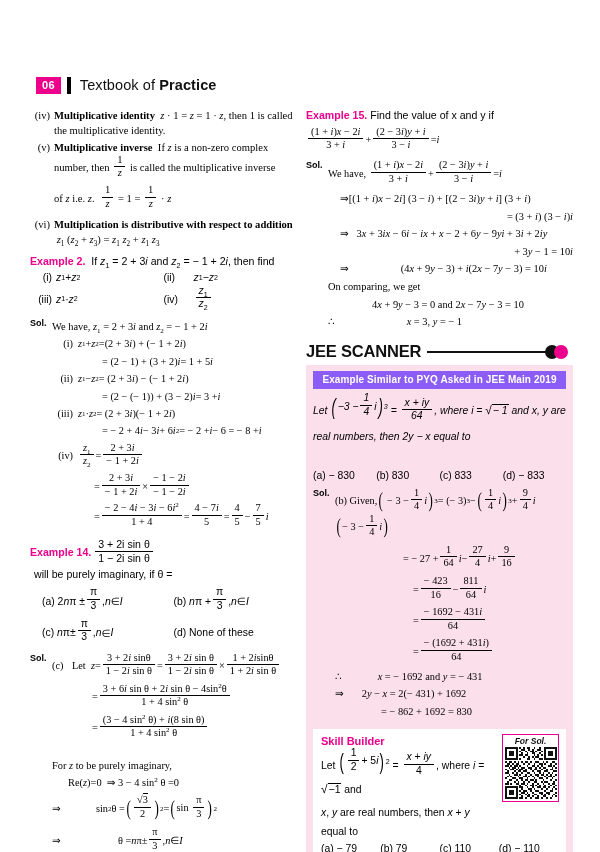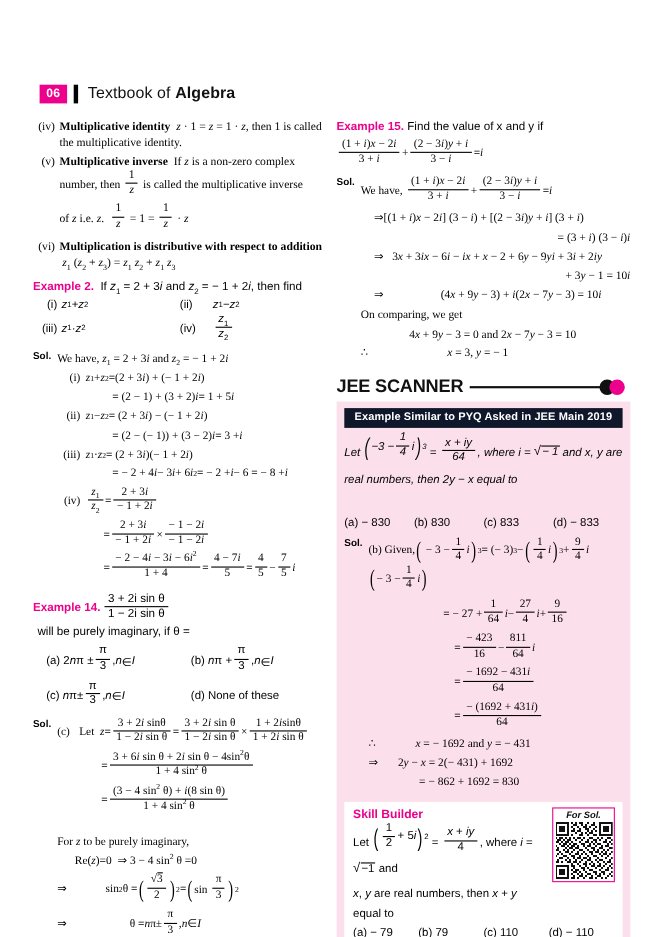--- a/index.html
+++ b/index.html
@@ -68,21 +68,21 @@
     font-family:"Liberation Sans", sans-serif; font-weight:bold; font-size:16.5px;
     letter-spacing:-.2px; color:#111; white-space:nowrap;
   }
   .scanhead .line { flex:1; height:2px; background:#111; margin:0 0 0 6px; }
   .scanhead .dots { position:relative; width:28px; height:14px; margin-left:-1px; }
   .scanhead .dots .blk { position:absolute; left:0; top:0; width:14px; height:14px; border-radius:50%; background:#111; }
   .scanhead .dots .mag { position:absolute; left:9px; top:0; width:14px; height:14px; border-radius:50%; background:#ec008c; }
 
   .scanbox { background:#fbdfea; padding:6px 7px 7px 7px; margin-top:3px; }
   .scanbanner {
-    background:#0f172a; color:#fff; font-family:"Liberation Sans", sans-serif;
+    background:#8b5cf6; color:#fff; font-family:"Liberation Sans", sans-serif;
     font-weight:bold; font-size:10px; text-align:center; padding:3.5px 0; letter-spacing:.1px;
   }
   .scanq { font-family:"Liberation Sans", sans-serif; font-style:italic; font-size:10.4px; line-height:1.75; margin-top:5px; }
   .scanopts { display:flex; font-family:"Liberation Sans", sans-serif; font-size:10.4px; margin-top:3px; }
   .scanopts > div { width:25%;margin-top:21px; }
 
   .skill { background:#fff; padding:6px 8px 7px 8px; margin-top:7px; position:relative; }
   .skill .sbtitle { color:#ec008c; font-family:"Liberation Sans", sans-serif; font-weight:bold; font-size:11px; }
   .skill .sbq { font-family:"Liberation Sans", sans-serif; font-size:10.4px; line-height:1.8; margin-top:2px; padding-right:62px;}
   .skill .sbopts { display:flex; font-family:"Liberation Sans", sans-serif; font-size:10.4px; margin-top:2px; }
@@ -102,21 +102,21 @@
   .bigp .pl, .bigp .pr { font-size:2.1em; line-height:0.55; transform:scaleX(.6); display:inline-block;}
 </style>
 </head>
 <body>
 
 <div class="page">
 
   <div class="header">
     <div class="pgnum">06</div>
     <div class="pgbar"></div>
-    <div class="htitle"><span>Textbook of </span><b>Algebra</b></div>
+    <div class="htitle"><span>Textbook of </span><b>Practice</b></div>
   </div>
 
   <div class="col colL">
 
     <div class="prop">
       <div class="rn">(iv)</div>
       <div class="bd">
         <b>Multiplicative identity</b>
         <span class="mathit">&nbsp;z</span> · 1 <span>=</span> <i>z</i> = 1 · <i>z</i>, then 1 is called
         the multiplicative identity.

